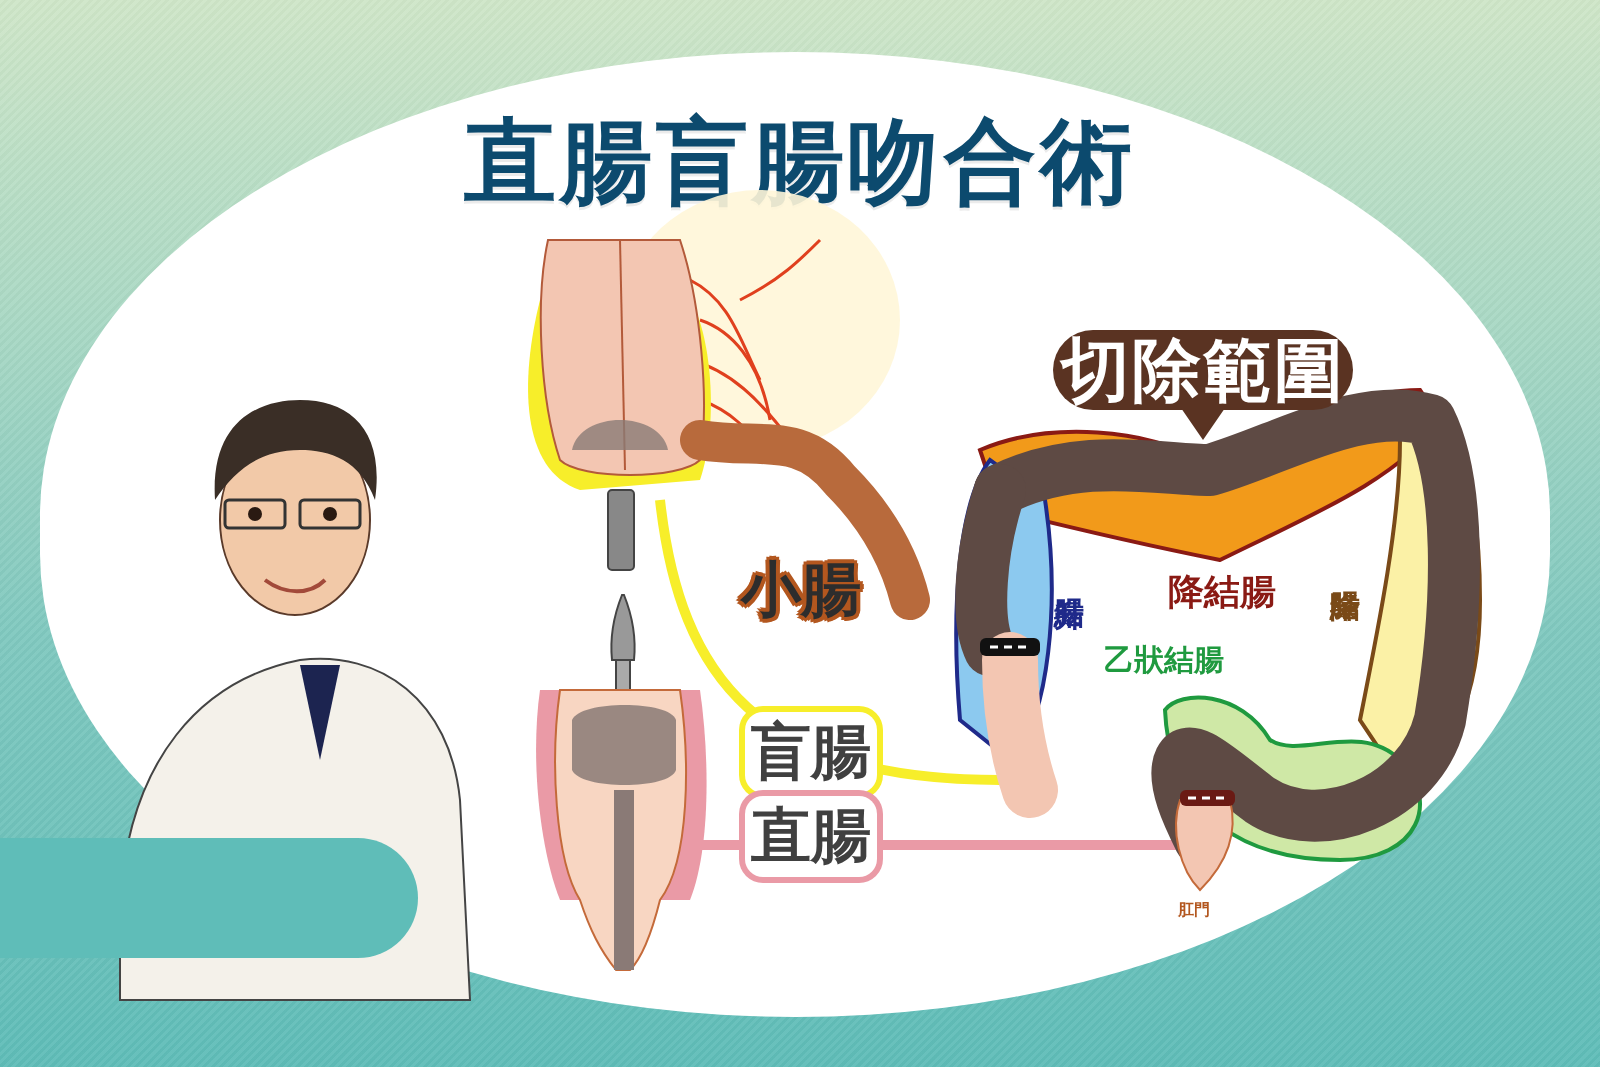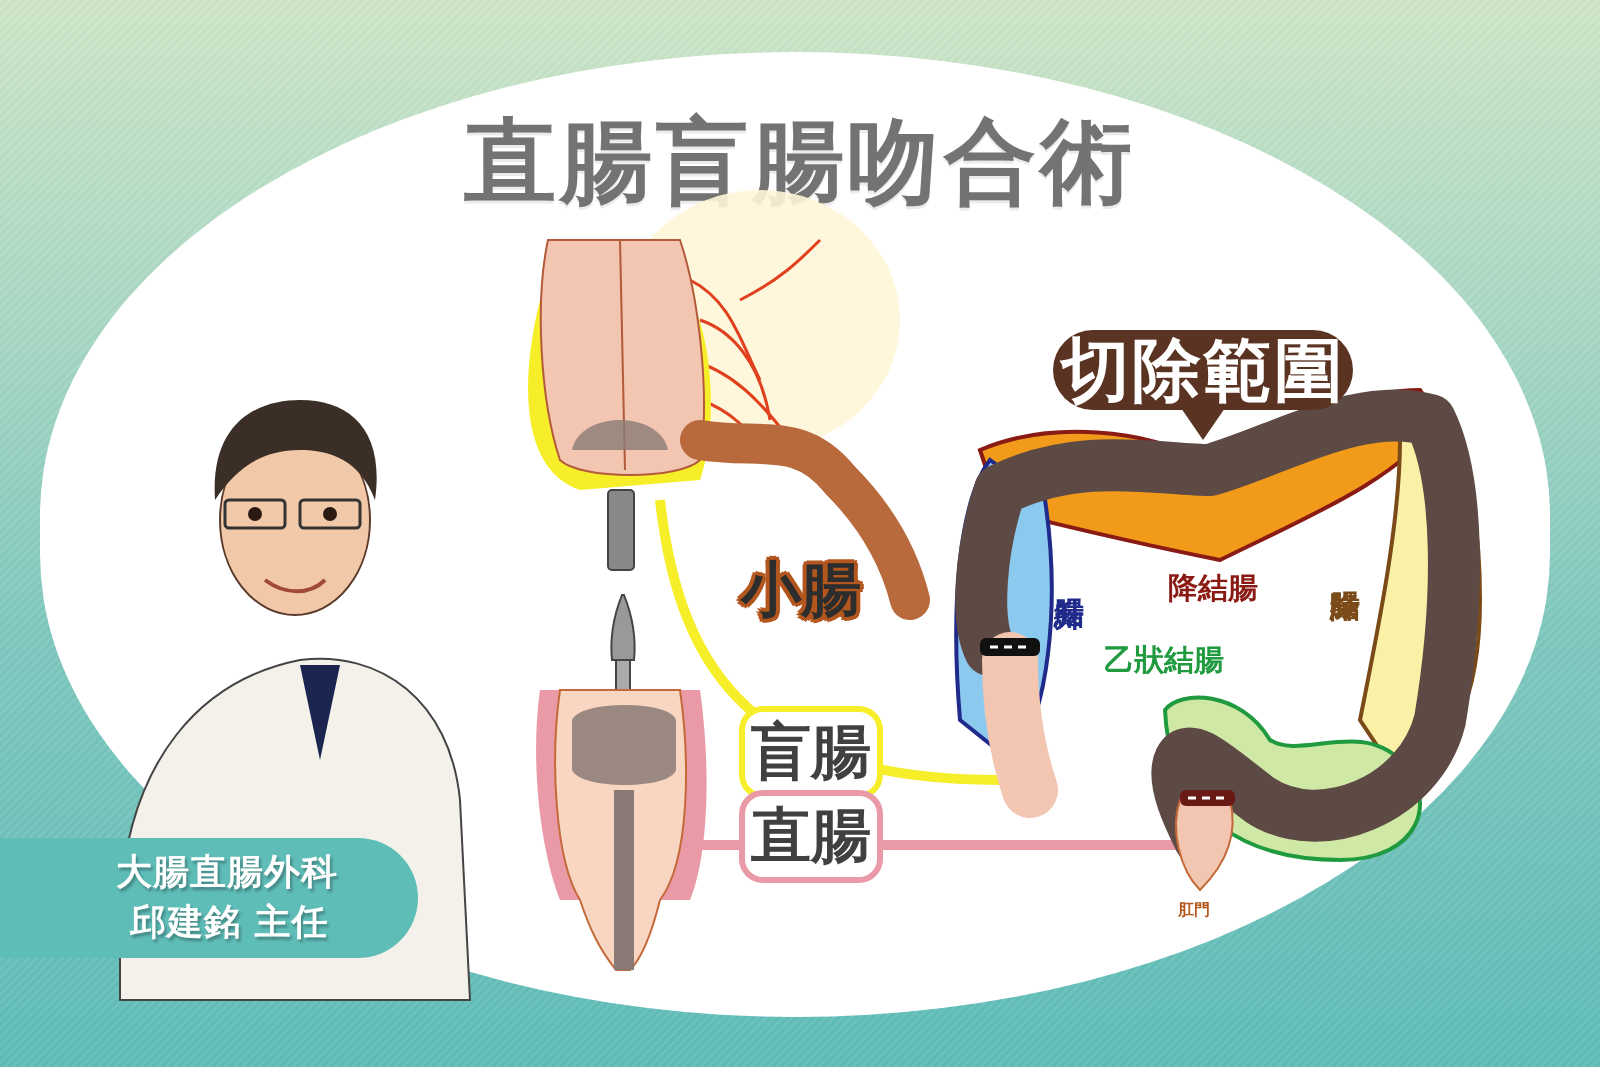--- a/index.html
+++ b/index.html
@@ -11,21 +11,21 @@
   .stripes {
     position:absolute; inset:0; pointer-events:none;
     background: repeating-linear-gradient(135deg, rgba(255,255,255,0.05) 0 3px, rgba(0,0,0,0.02) 3px 6px);
   }
   .panel {
     position:absolute; left:40px; top:52px; width:1510px; height:965px;
     background:#ffffff; border-radius:50% / 48%;
   }
   .title {
     position:absolute; left:0; width:1600px; top:100px; text-align:center;
-    font-size:92px; font-weight:bold; color:#737373; letter-spacing:4px;
+    font-size:92px; font-weight:bold; color:#0c4a6e; letter-spacing:4px;
     text-shadow: 0 3px 0 rgba(0,0,0,0.08);
   }
   svg.art { position:absolute; left:0; top:0; }
   .label { position:absolute; font-weight:bold; white-space:nowrap; }
   .big-label {
     font-size:60px; color:#404040;
     -webkit-text-stroke: 0px;
     padding:0 6px; border-radius:18px;
   }
   .lbl-small-int { left:735px; top:520px; text-shadow: 0 0 0 #b3571f, 4px 0 0 #b3571f,-4px 0 0 #b3571f,0 4px 0 #b3571f,0 -4px 0 #b3571f,3px 3px 0 #b3571f,-3px -3px 0 #b3571f,3px -3px 0 #b3571f,-3px 3px 0 #b3571f; color:#2d2d2d;margin-top:30px; }
@@ -35,21 +35,21 @@
     position:absolute; left:1053px; top:330px; width:300px; height:80px;
     background:#5a3322; border-radius:40px; color:#fff;
     font-size:69px; font-weight:bold; text-align:center; line-height:80px; letter-spacing:2px;
   }
   .bubble:after {
     content:""; position:absolute; left:128px; bottom:-30px;
     border-left:22px solid transparent; border-right:22px solid transparent; border-top:32px solid #5a3322;
   }
   .vert { writing-mode: vertical-rl; text-orientation: upright; font-size:30px; line-height:34px; letter-spacing:0; }
   .lbl-ascending { left:1052px; top:575px; color:#1f2a8a; }
-  .lbl-transverse { left:1168px; top:568px; font-size:30px; color:#8a1a14; }
+  .lbl-transverse { left:1168px; top:568px; font-size:36px; color:#8a1a14; }
   .lbl-descending { left:1328px; top:568px; color:#7a4a18; }
   .lbl-sigmoid { left:1104px; top:640px; font-size:30px; color:#1f9a3f; }
   .lbl-anus { left:1178px; top:900px; font-size:16px; color:#b3571f; }
   .doctor-badge {
     position:absolute; left:100px; top:838px; width:318px; height:120px;
     background:#5fbdb8; border-radius:0 70px 70px 0;
   }
   .doctor-badge:before {
     content:""; position:absolute; left:-100px; top:0; width:100px; height:120px; background:#5fbdb8;
   }
@@ -134,15 +134,13 @@
 
 <div class="bubble">切除範圍</div>
 
 <div class="label vert lbl-ascending">升結腸</div>
 <div class="label lbl-transverse">降結腸</div>
 <div class="label vert lbl-descending">降結腸</div>
 <div class="label lbl-sigmoid">乙狀結腸</div>
 <div class="label lbl-anus">肛門</div>
 
 <div class="doctor-badge">
-  <div class="badge-text" style="left:16px; top:10px;">大腸直腸外科</div>
-  <div class="badge-text" style="left:30px; top:60px;">邱建銘 主任</div>
 </div>
 
 </body></html>

